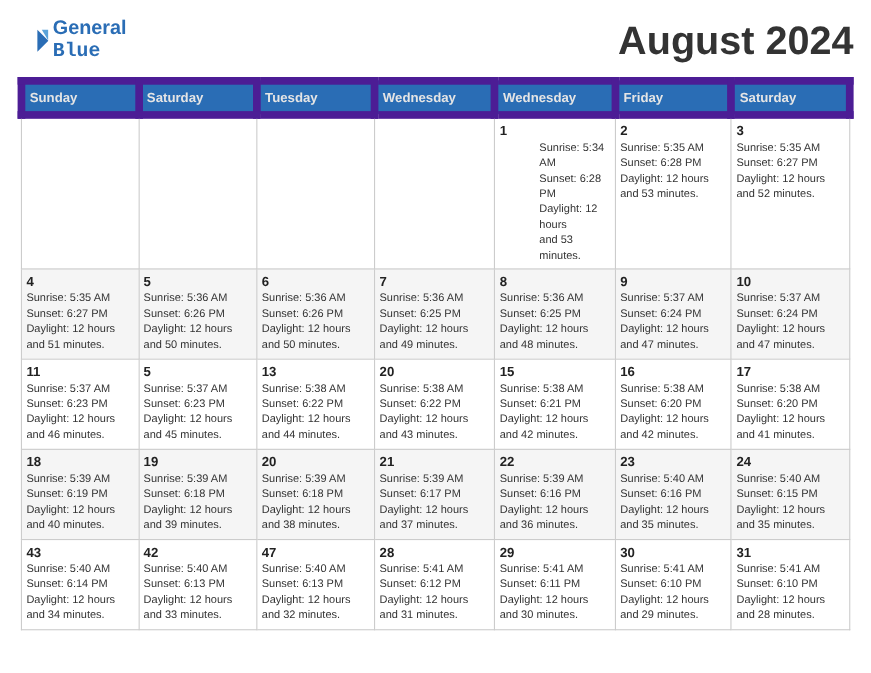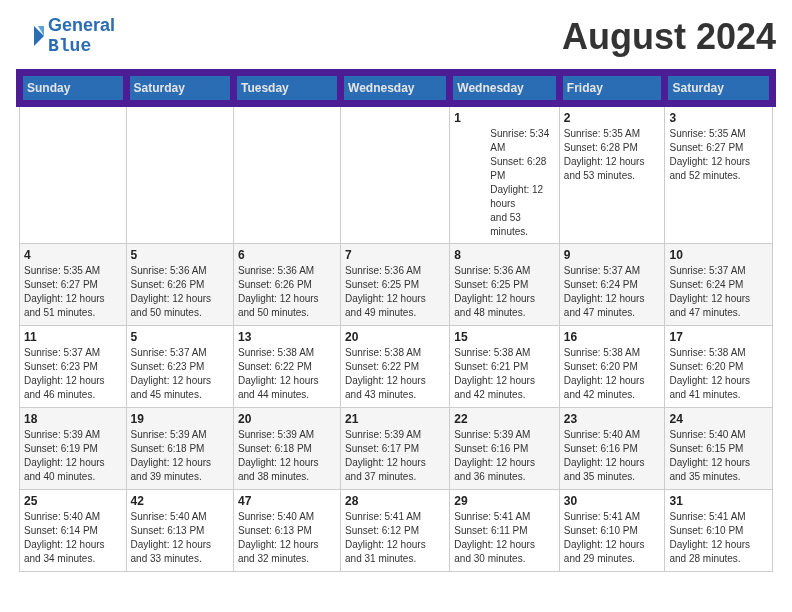--- a/index.html
+++ b/index.html
@@ -287,21 +287,21 @@
         <td>
           <span class="day-num">24</span>
           <div class="day-info" style="white-space: pre-line;">Sunrise: 5:40 AM
 Sunset: 6:15 PM
 Daylight: 12 hours
 and 35 minutes.</div>
         </td>
       </tr>
       <tr>
         <td>
-          <span class="day-num">25</span>
+          <span class="day-num">43</span>
           <div class="day-info" style="white-space: pre-line;">Sunrise: 5:40 AM
 Sunset: 6:14 PM
 Daylight: 12 hours
 and 34 minutes.</div>
         </td>
         <td>
           <span class="day-num">42</span>
           <div class="day-info" style="white-space: pre-line;">Sunrise: 5:40 AM
 Sunset: 6:13 PM
 Daylight: 12 hours

